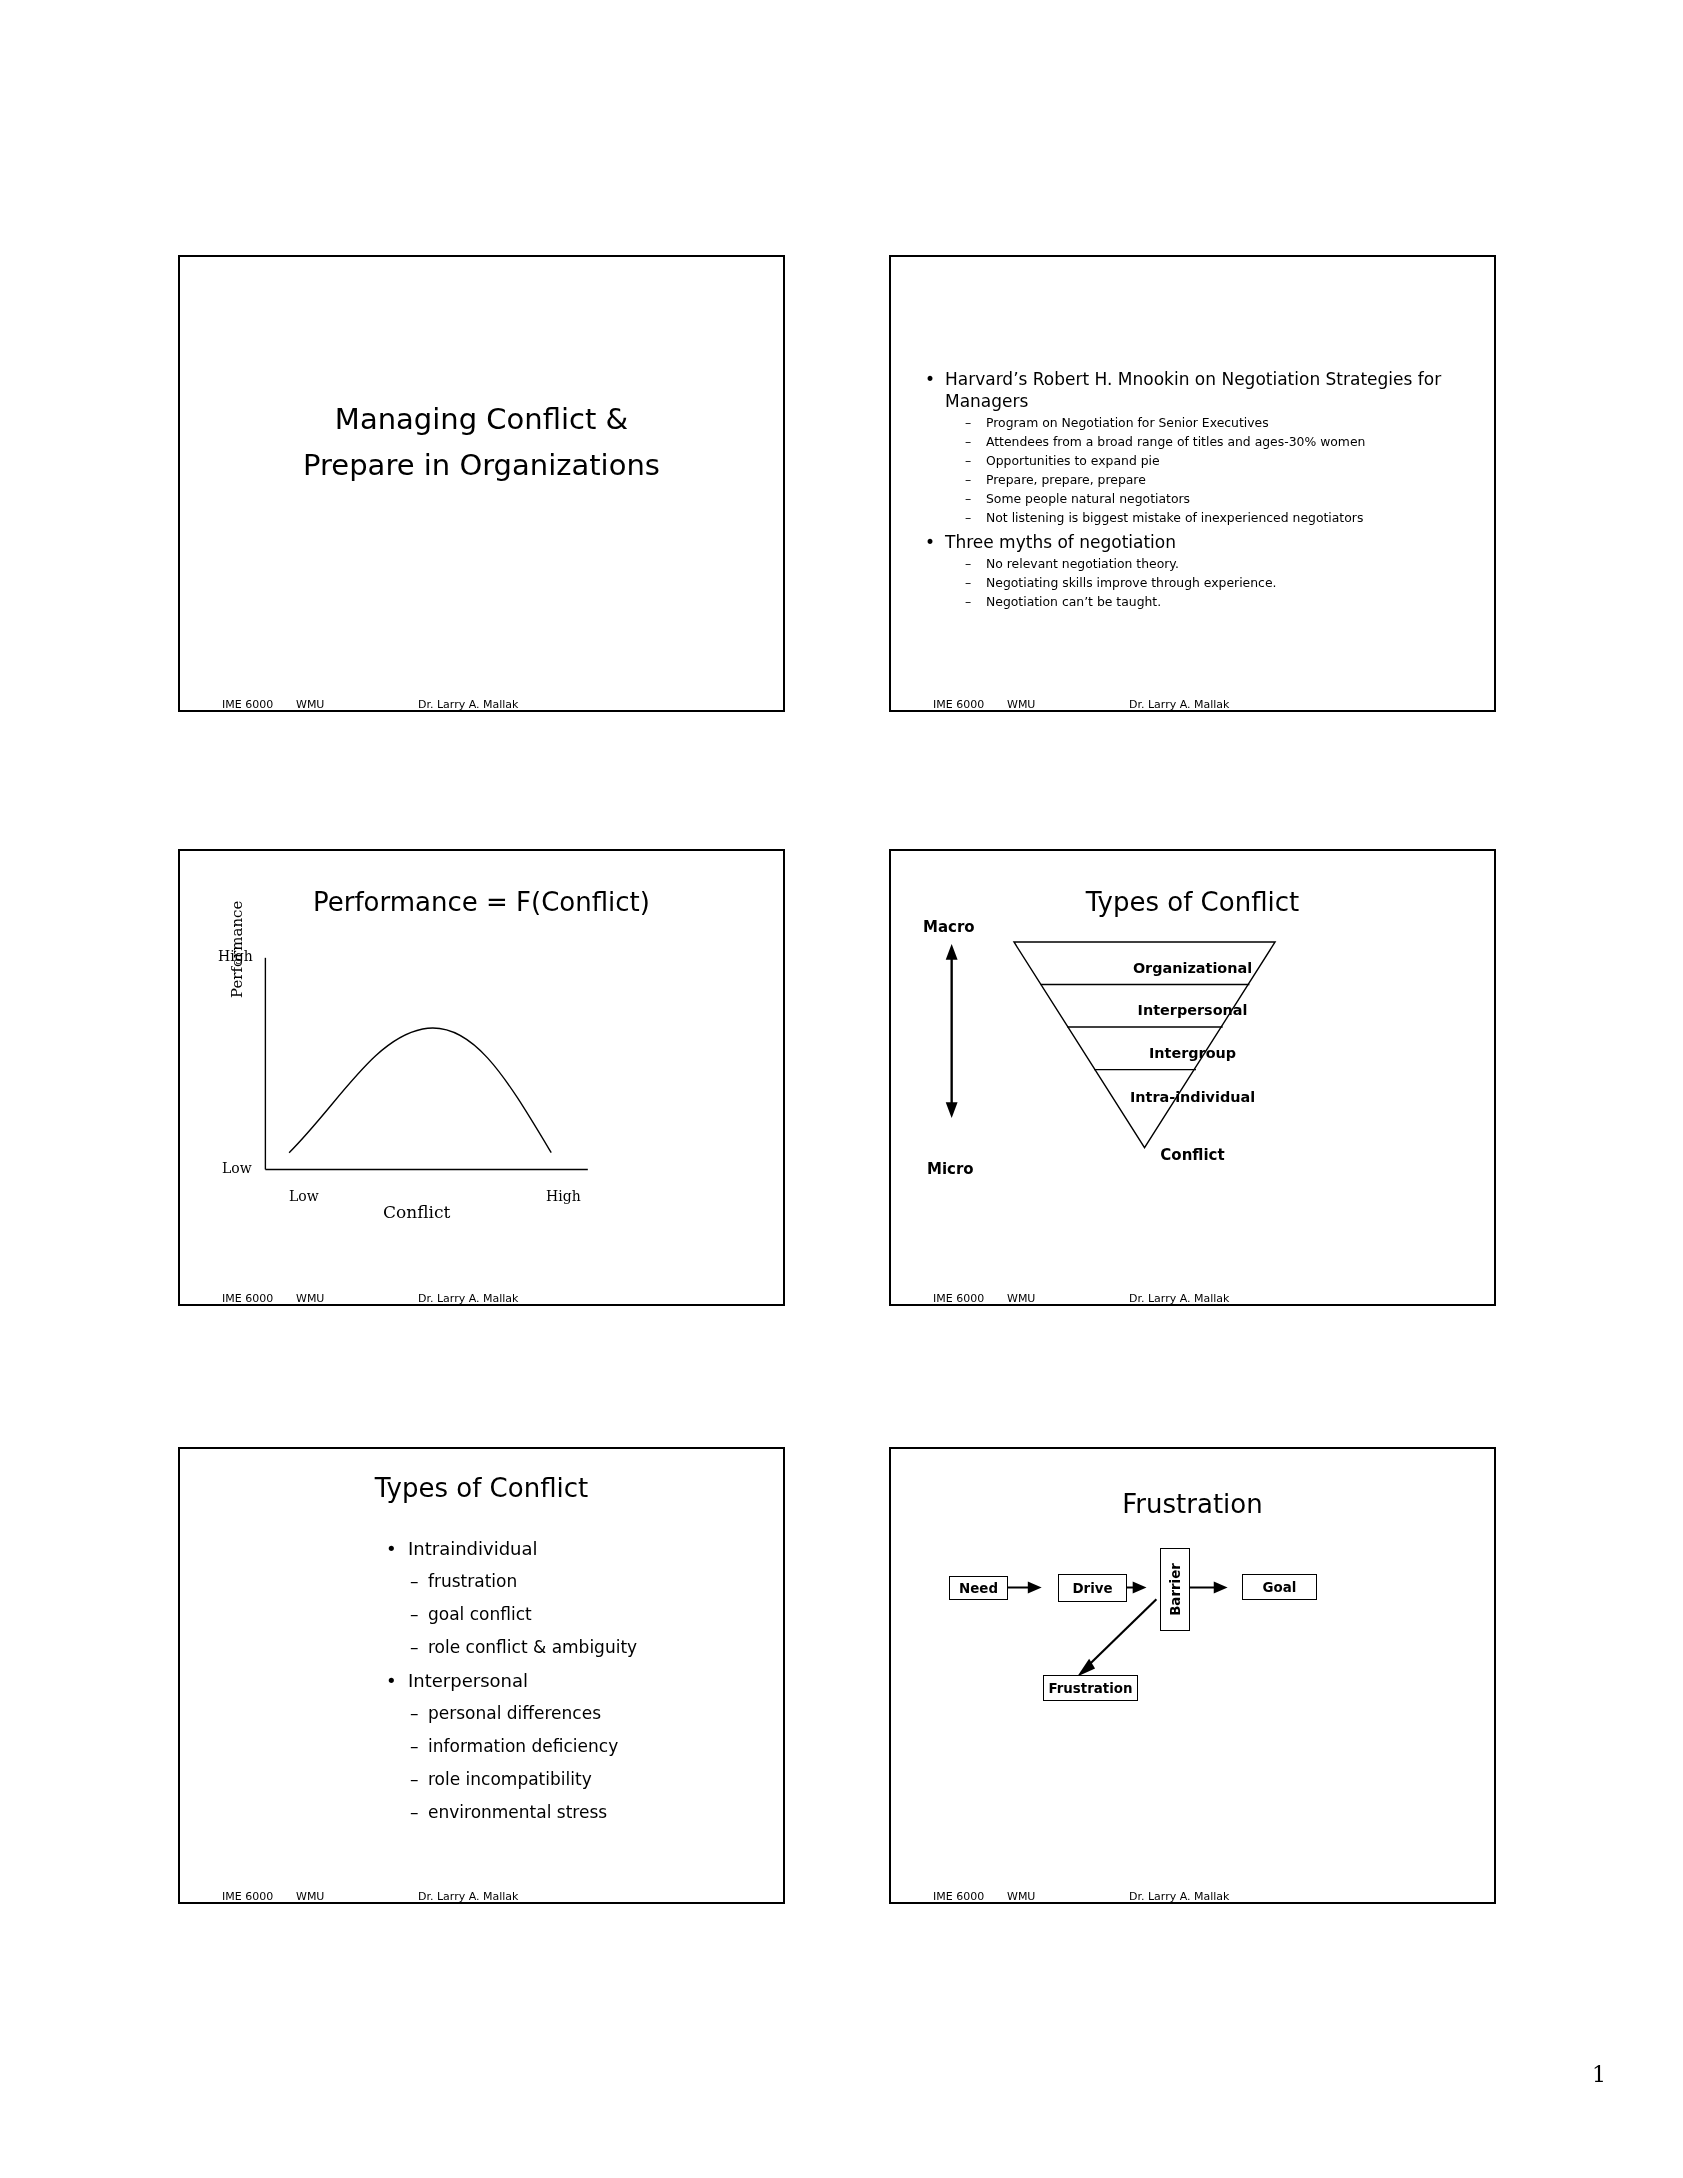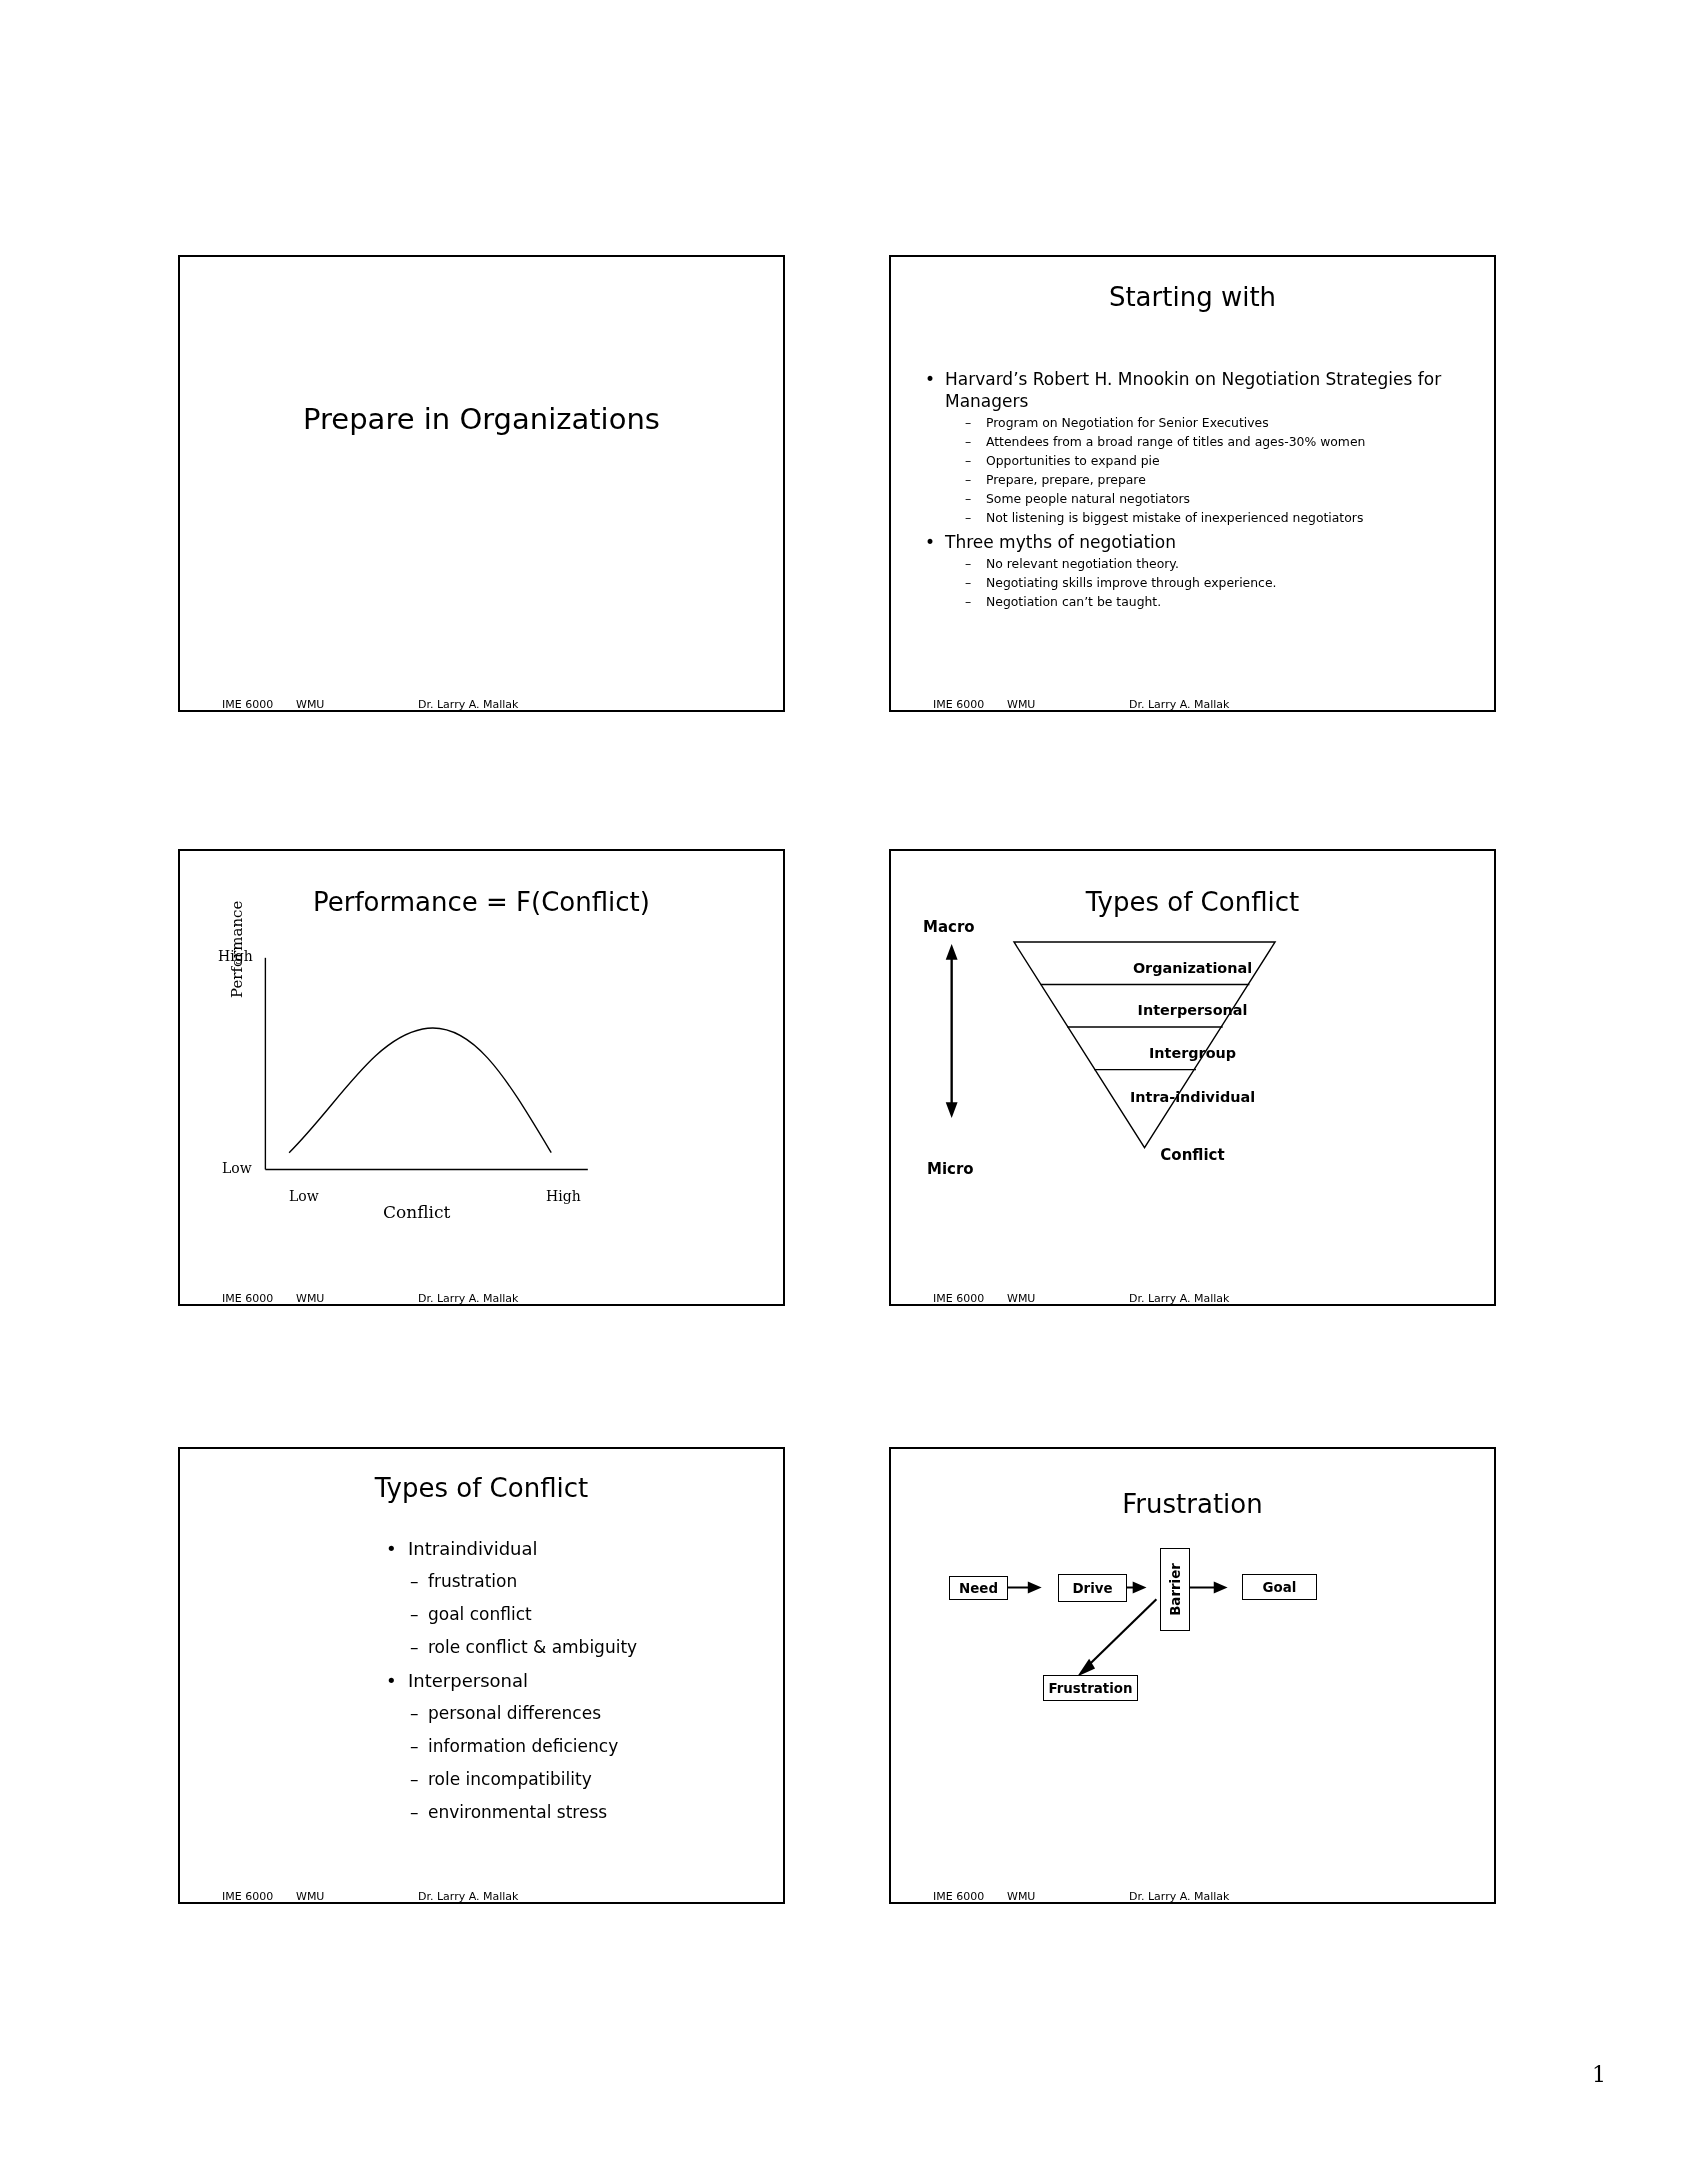--- a/index.html
+++ b/index.html
@@ -237,32 +237,32 @@
   }
   svg { display:block; }
 </style>
 </head>
 <body>
 
 <div class="page">
 
   <div class="slide col-l row-1">
     <div class="title-block">
+      <div>Managing Conflict &amp;</div>
       <div>Prepare in Organizations</div>
     </div>
     <div class="slide-footer">
       <span class="f-course">IME 6000</span>
       <span class="f-school">WMU</span>
       <span class="f-author">Dr. Larry A. Mallak</span>
     </div>
   </div>
 
   <div class="slide col-r row-1">
     <div class="s2-title">
-      <div>Starting with</div>
     </div>
     <div class="s2-body">
 
       <div class="lvl1">
         <span class="bullet">•</span>
         <span>Harvard’s Robert H. Mnookin on Negotiation Strategies for Managers</span>
       </div>
       <div class="lvl2">
         <span class="dash">–</span>
         <span>Program on Negotiation for Senior Executives</span>

